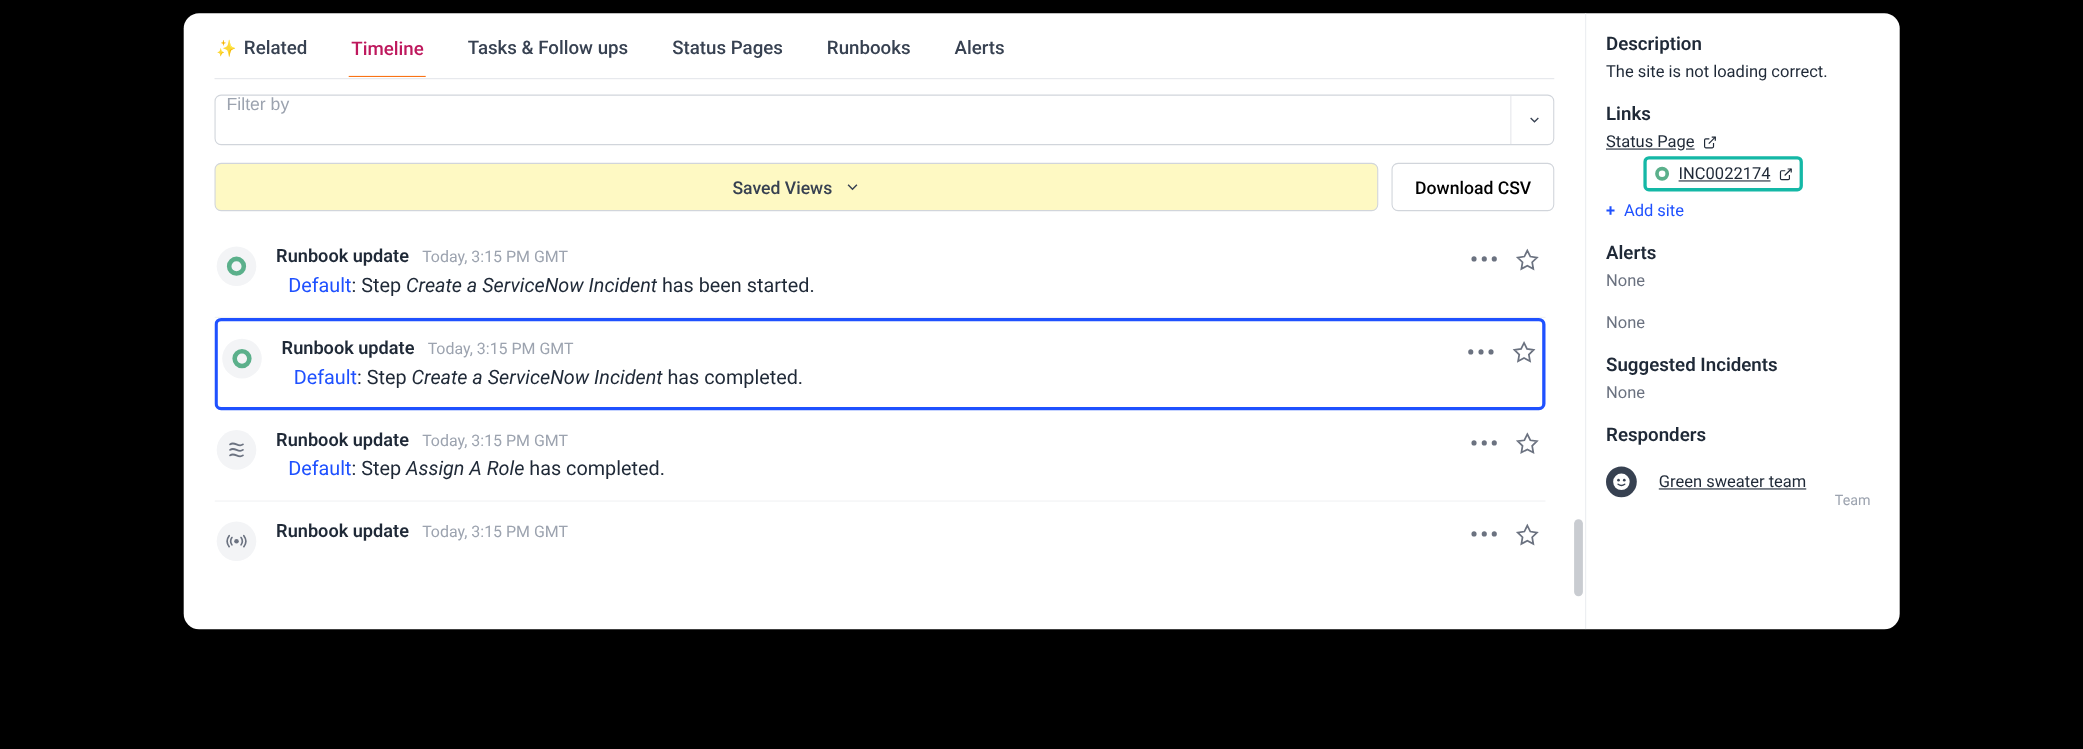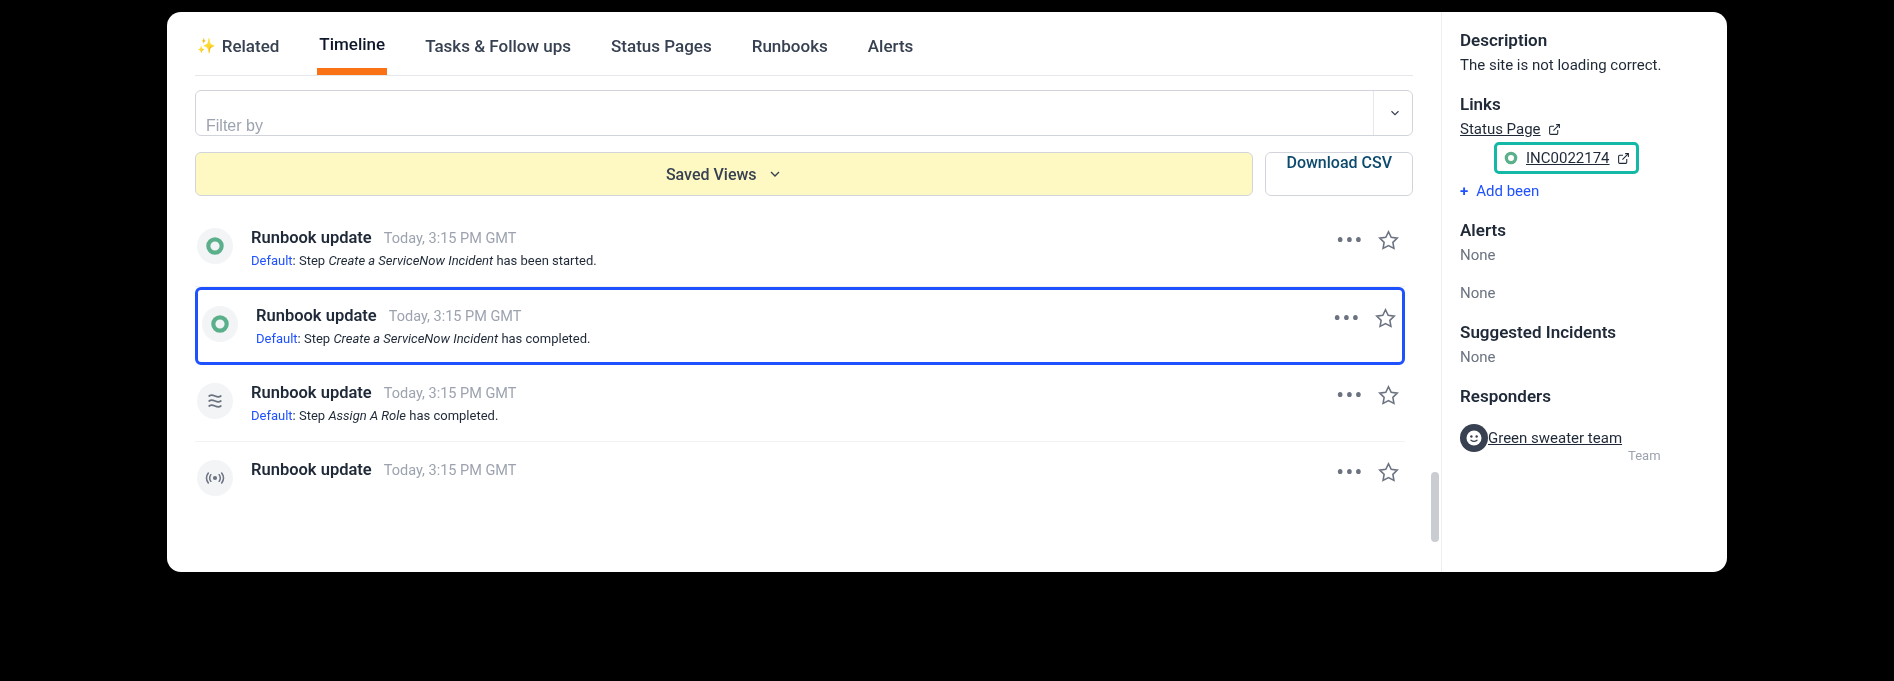--- a/index.html
+++ b/index.html
@@ -44,29 +44,29 @@
     color: #374151;
     cursor: pointer;
     border-bottom: 3px solid transparent;
     display: flex;
     align-items: center;
     gap: 6px;
     font-weight: 500;
     white-space: nowrap;
   }
   .tab.active {
-    color: #0f172a;
-    border-bottom: 7px solid #f97316;
+    color: #be185d;
+    border-bottom: 1px solid #f97316;
   }
   .sparkles { font-size: 15px; }
   
   .filter-row {
     margin-top: 14px;
     display: flex;
-    align-items: flex-end;
+    align-items: flex-start;
     border: 1px solid #d1d5db;
     border-radius: 6px;
     height: 46px;
     padding: 0 10px;
   }
   .filter-input {
     flex: 1;
     border: none;
     outline: none;
     font-size: 16px;
@@ -104,22 +104,23 @@
     font-weight: 500;
     cursor: pointer;
   }
   .csv-btn {
     border: 1px solid #d1d5db;
     background: #fff;
     border-radius: 6px;
     height: 44px;
     padding: 0 20px;
     display: flex;
+    align-items: center;
     font-size: 16px;
-    color: #0c4a6e;
+    color: #000000;
     font-weight: 500;
     cursor: pointer;
   }
   
   .timeline {
     margin-top: 14px;
     overflow-y: auto;
     padding-right: 8px;
     flex: 1;
   }
@@ -143,21 +144,21 @@
     display: flex;
     align-items: center;
     justify-content: center;
     margin-right: 18px;
     flex-shrink: 0;
   }
   .tl-body { flex: 1; display: flex; flex-direction: column; }
   .tl-title-row { display: flex; align-items: baseline; gap: 12px; }
   .tl-title { font-size: 16.5px; font-weight: 600; color: #1f2937; }
   .tl-ts { font-size: 14.5px; color: #9ca3af; }
-  .tl-desc { margin-top: 6px; font-size: 13px; color: #1f2937; }
+  .tl-desc { margin-top: 6px; font-size: 18px; color: #1f2937; margin-left: 11px; }
   .tl-link { color: #1f51ff; cursor: pointer; }
   .tl-step { font-style: italic; }
   .tl-actions {
     display: flex;
     align-items: flex-start;
     gap: 14px;
     padding-top: 2px;
   }
   .dots, .star-btn { cursor: pointer; color: #6b7280; display:flex; align-items:center; }
   .dots { font-size: 20px; letter-spacing: 2px; line-height: 1; font-weight:700;}
@@ -188,21 +189,21 @@
     width: fit-content;
     margin-left: 34px;
   }
   .add-link {
     display: flex; align-items: center; gap: 8px;
     font-size: 15px; color: #1f51ff; cursor: pointer;
     margin-top: 8px;
   }
   .plus { font-size: 15px; font-weight: 600; }
   .responder {
-    display: flex; align-items: center; gap: 0;
+    display: flex; align-items: center; gap: 20px;
   }
   .resp-avatar {
     width: 28px; height: 28px; border-radius: 50%;
     background: #374151; display: flex; align-items:center; justify-content:center;
   }
   .resp-name { text-decoration: underline; font-size: 15px; color:#1f2937; cursor:pointer; }
   .resp-role { font-size: 13px; color: #9ca3af; margin-left: 6px; margin-top: 36px; }
   
   .scroll-stub {
     position: absolute;
@@ -385,21 +386,21 @@
             <span class="label">INC0022174</span>
             <svg width="13" height="13" viewBox="0 0 24 24" fill="none" stroke="#1f2937" stroke-width="2">
               <path d="M18 13v6a2 2 0 0 1-2 2H5a2 2 0 0 1-2-2V8a2 2 0 0 1 2-2h6"></path>
               <polyline points="15 3 21 3 21 9"></polyline>
               <line x1="10" y1="14" x2="21" y2="3"></line>
             </svg>
           </div>
         </div>
       <div class="add-link">
         <span class="plus">+</span>
-        <span>Add been</span>
+        <span>Add site</span>
       </div>
     </div>
 
     <div class="sb-section">
       <div class="sb-heading">Alerts</div>
       <div class="sb-none">None</div>
     </div>
 
     <div class="sb-section">
       <div class="sb-none">None</div>

